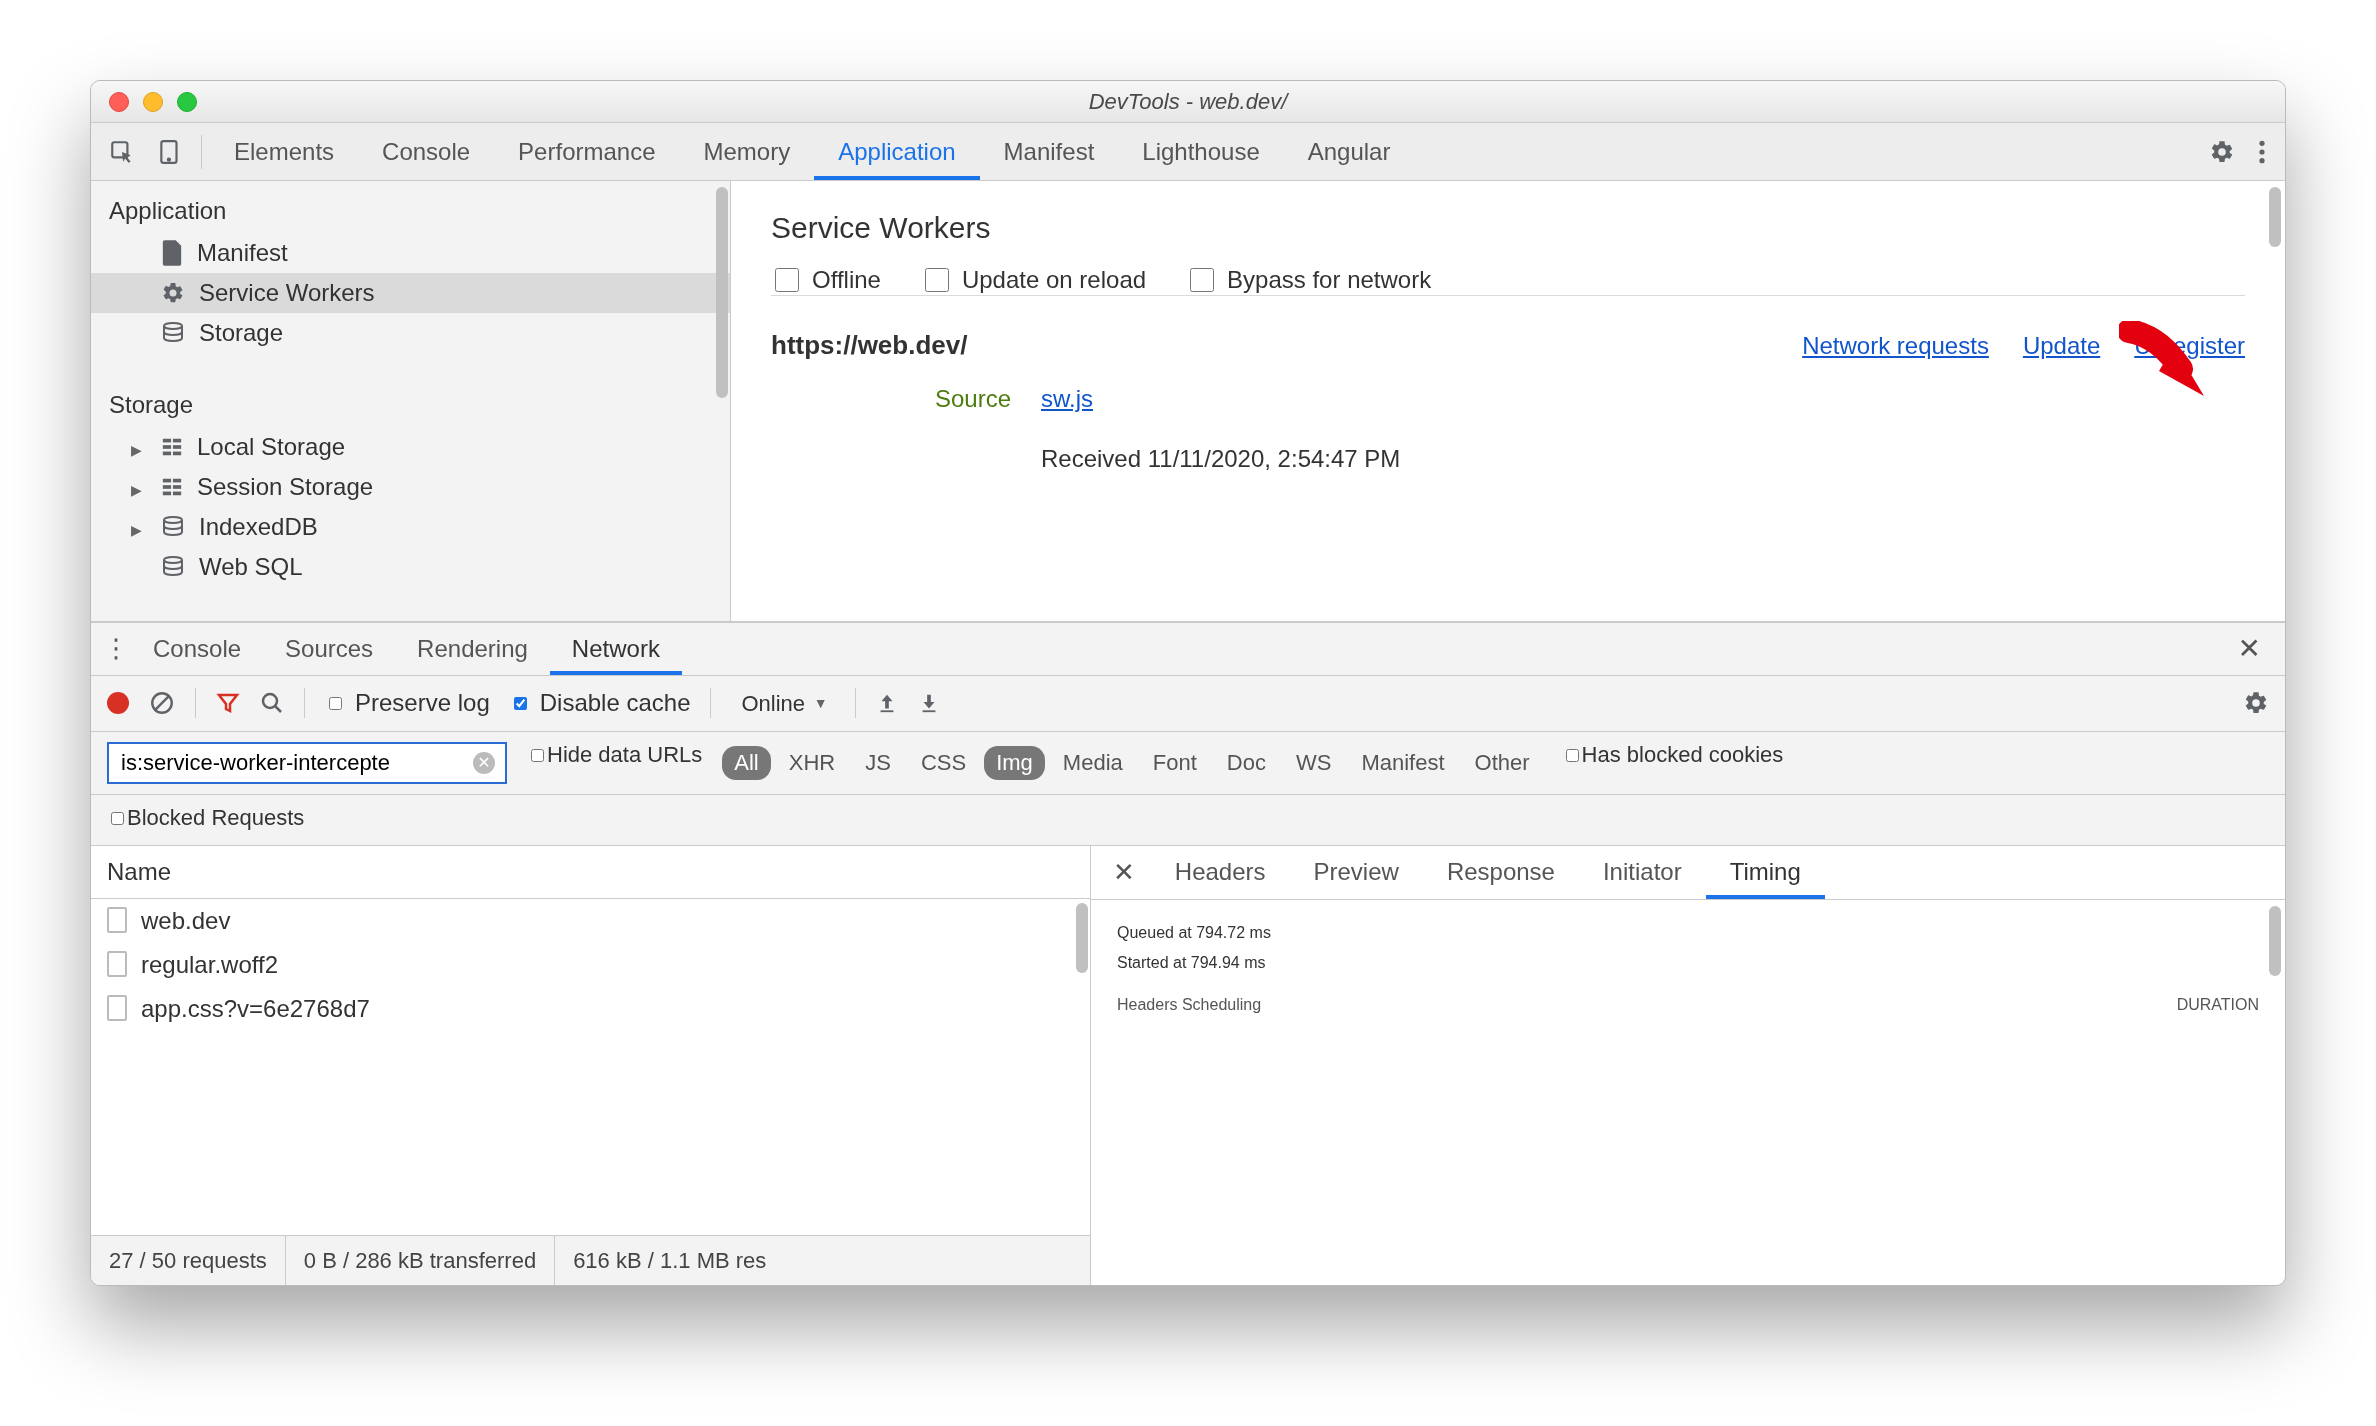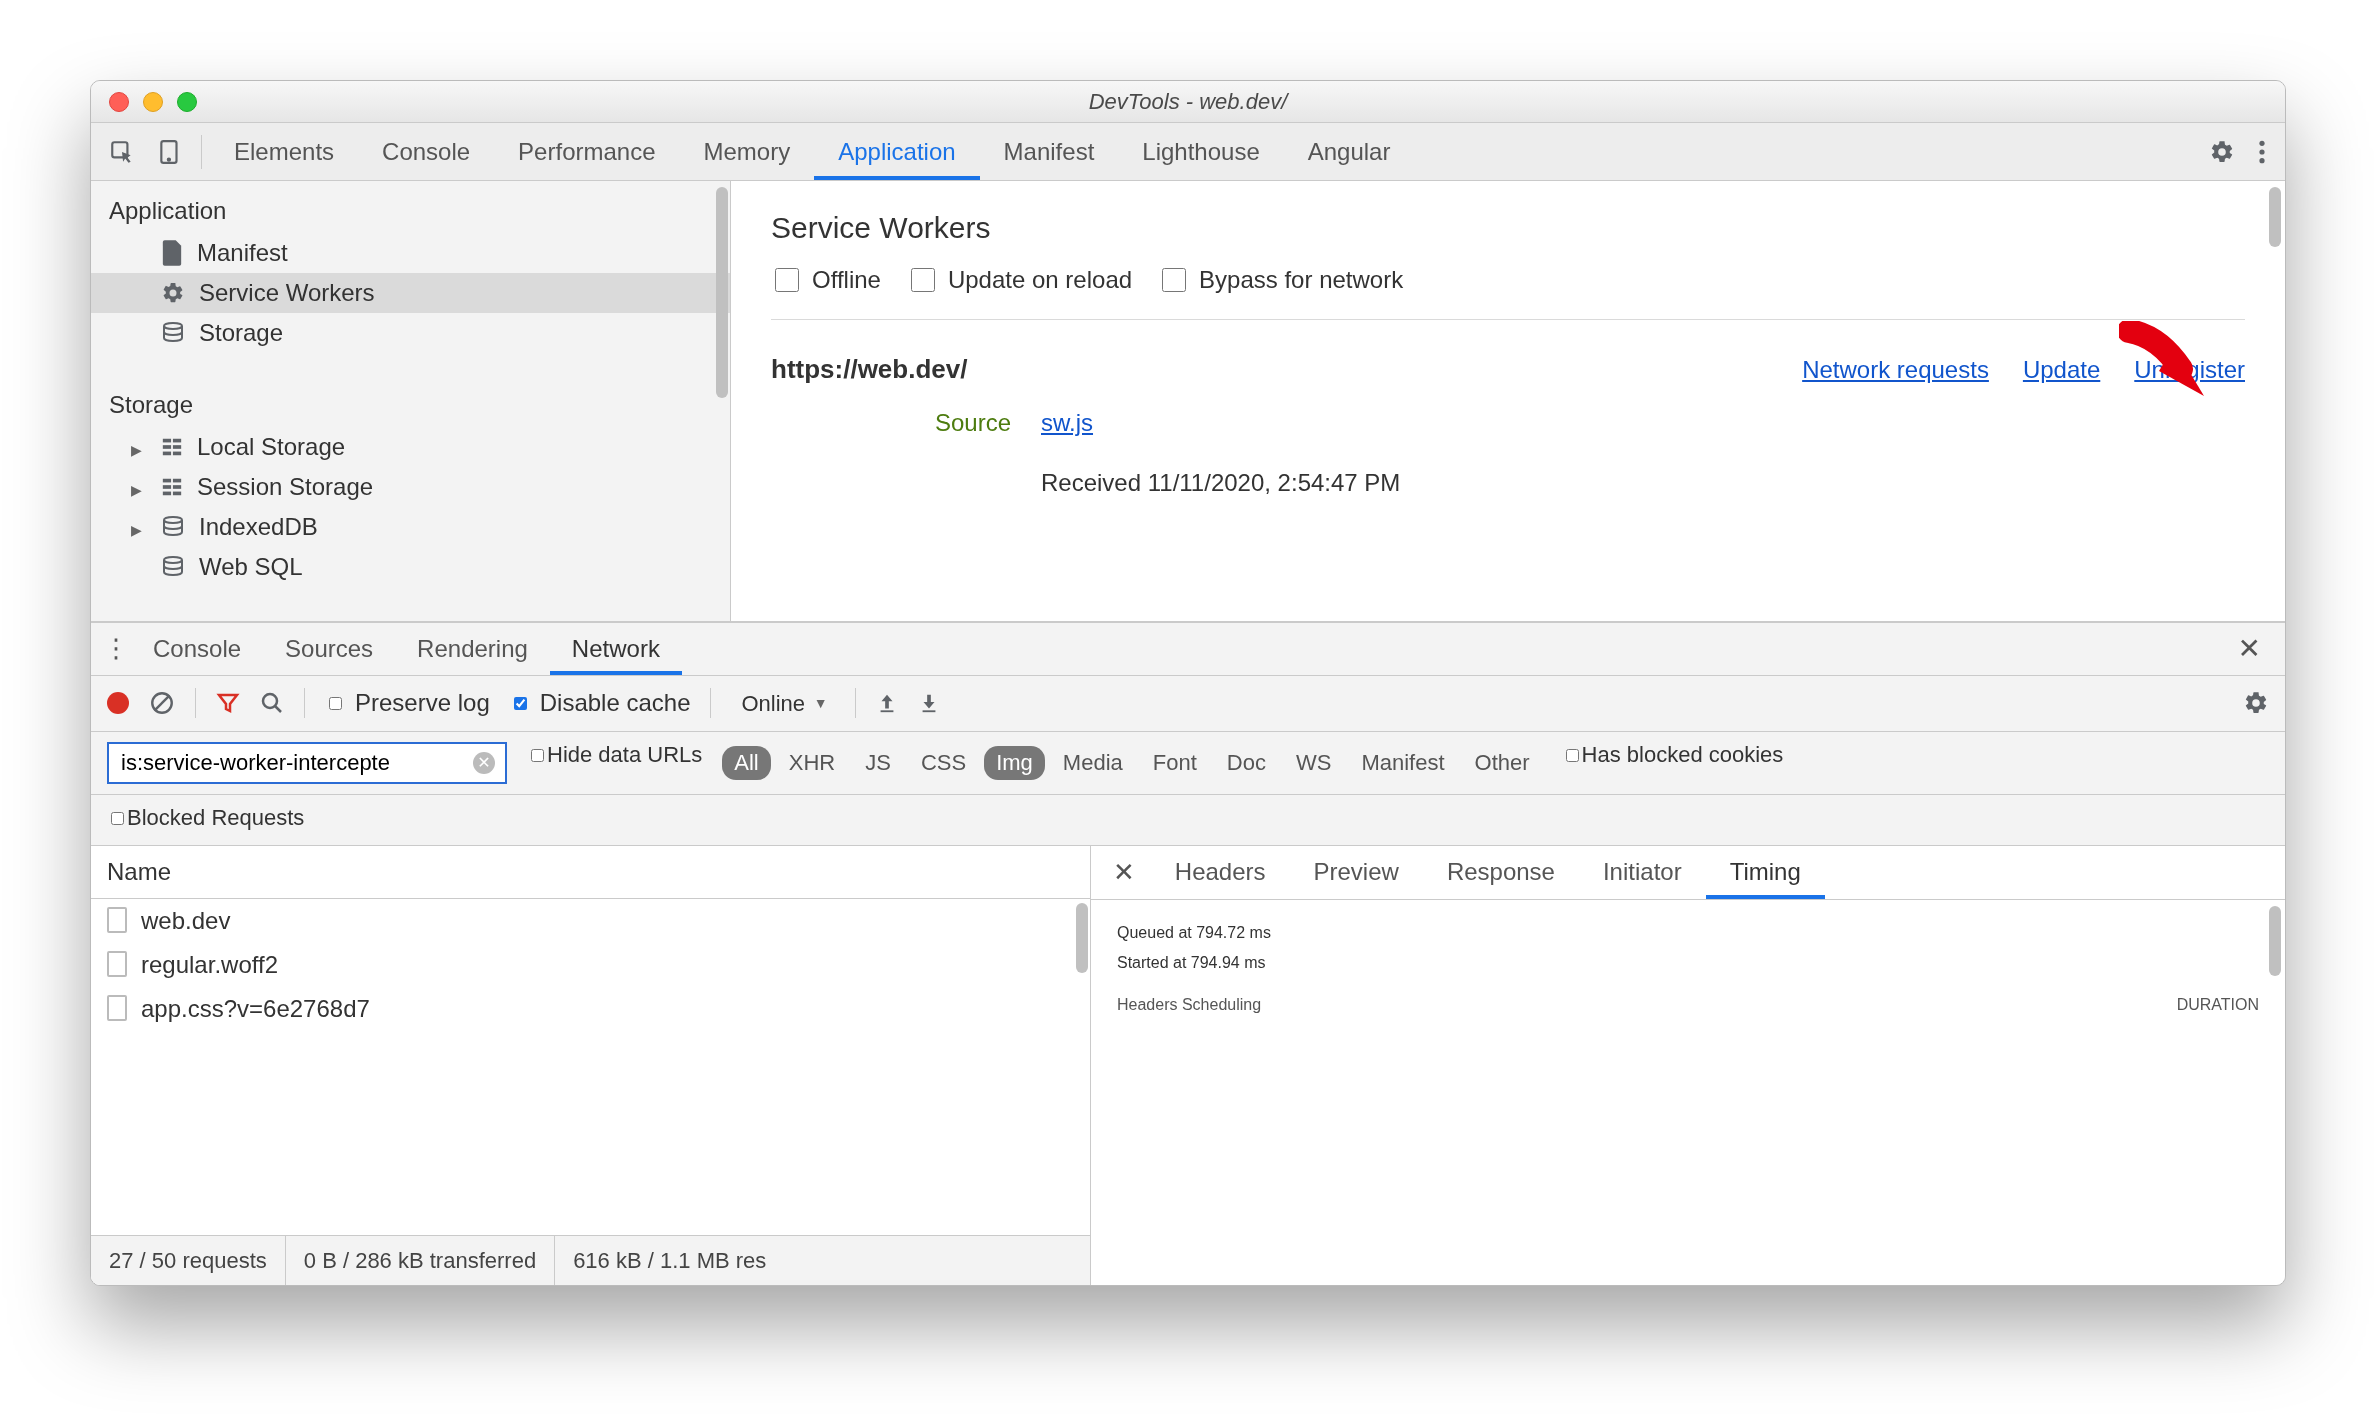--- a/index.html
+++ b/index.html
@@ -101,21 +101,21 @@
   .sb-item.no-tri .tri{visibility:hidden;}
   .sidebar-scroll {
     position:absolute; right:2px; top:6px; width:12px; height:48%;
     background:#c0c0c0; border-radius:6px;
   }
 
   .content {
     flex:1; padding:30px 40px; position:relative; overflow:hidden;
   }
   .content h1{font-size:30px; margin:0 0 20px; font-weight:400;}
-  .cb-row { display:flex; gap:26px; padding-bottom:24px; border-bottom:1px solid var(--border-light);}
+  .cb-row { display:flex; gap:40px; border-bottom:1px solid var(--border-light);}
   .cb { display:flex; align-items:center; gap:10px; font-size:24px;}
   .cb input{width:24px;height:24px;}
   .origin-row{display:flex;align-items:center;justify-content:space-between;padding:34px 0 6px;}
   .origin{font-size:26px;font-weight:700;}
   .links{display:flex;gap:34px;font-size:24px;}
   .links a{color:var(--link);text-decoration:underline;cursor:pointer;}
   .kv{display:flex;gap:30px;padding:18px 0 6px 130px;font-size:24px;}
   .kv .k{color:#4d7c0f;width:110px;text-align:right;}
   .kv a{color:var(--link);text-decoration:underline;}
   .received{padding-left:270px;font-size:24px;padding-top:26px;}

